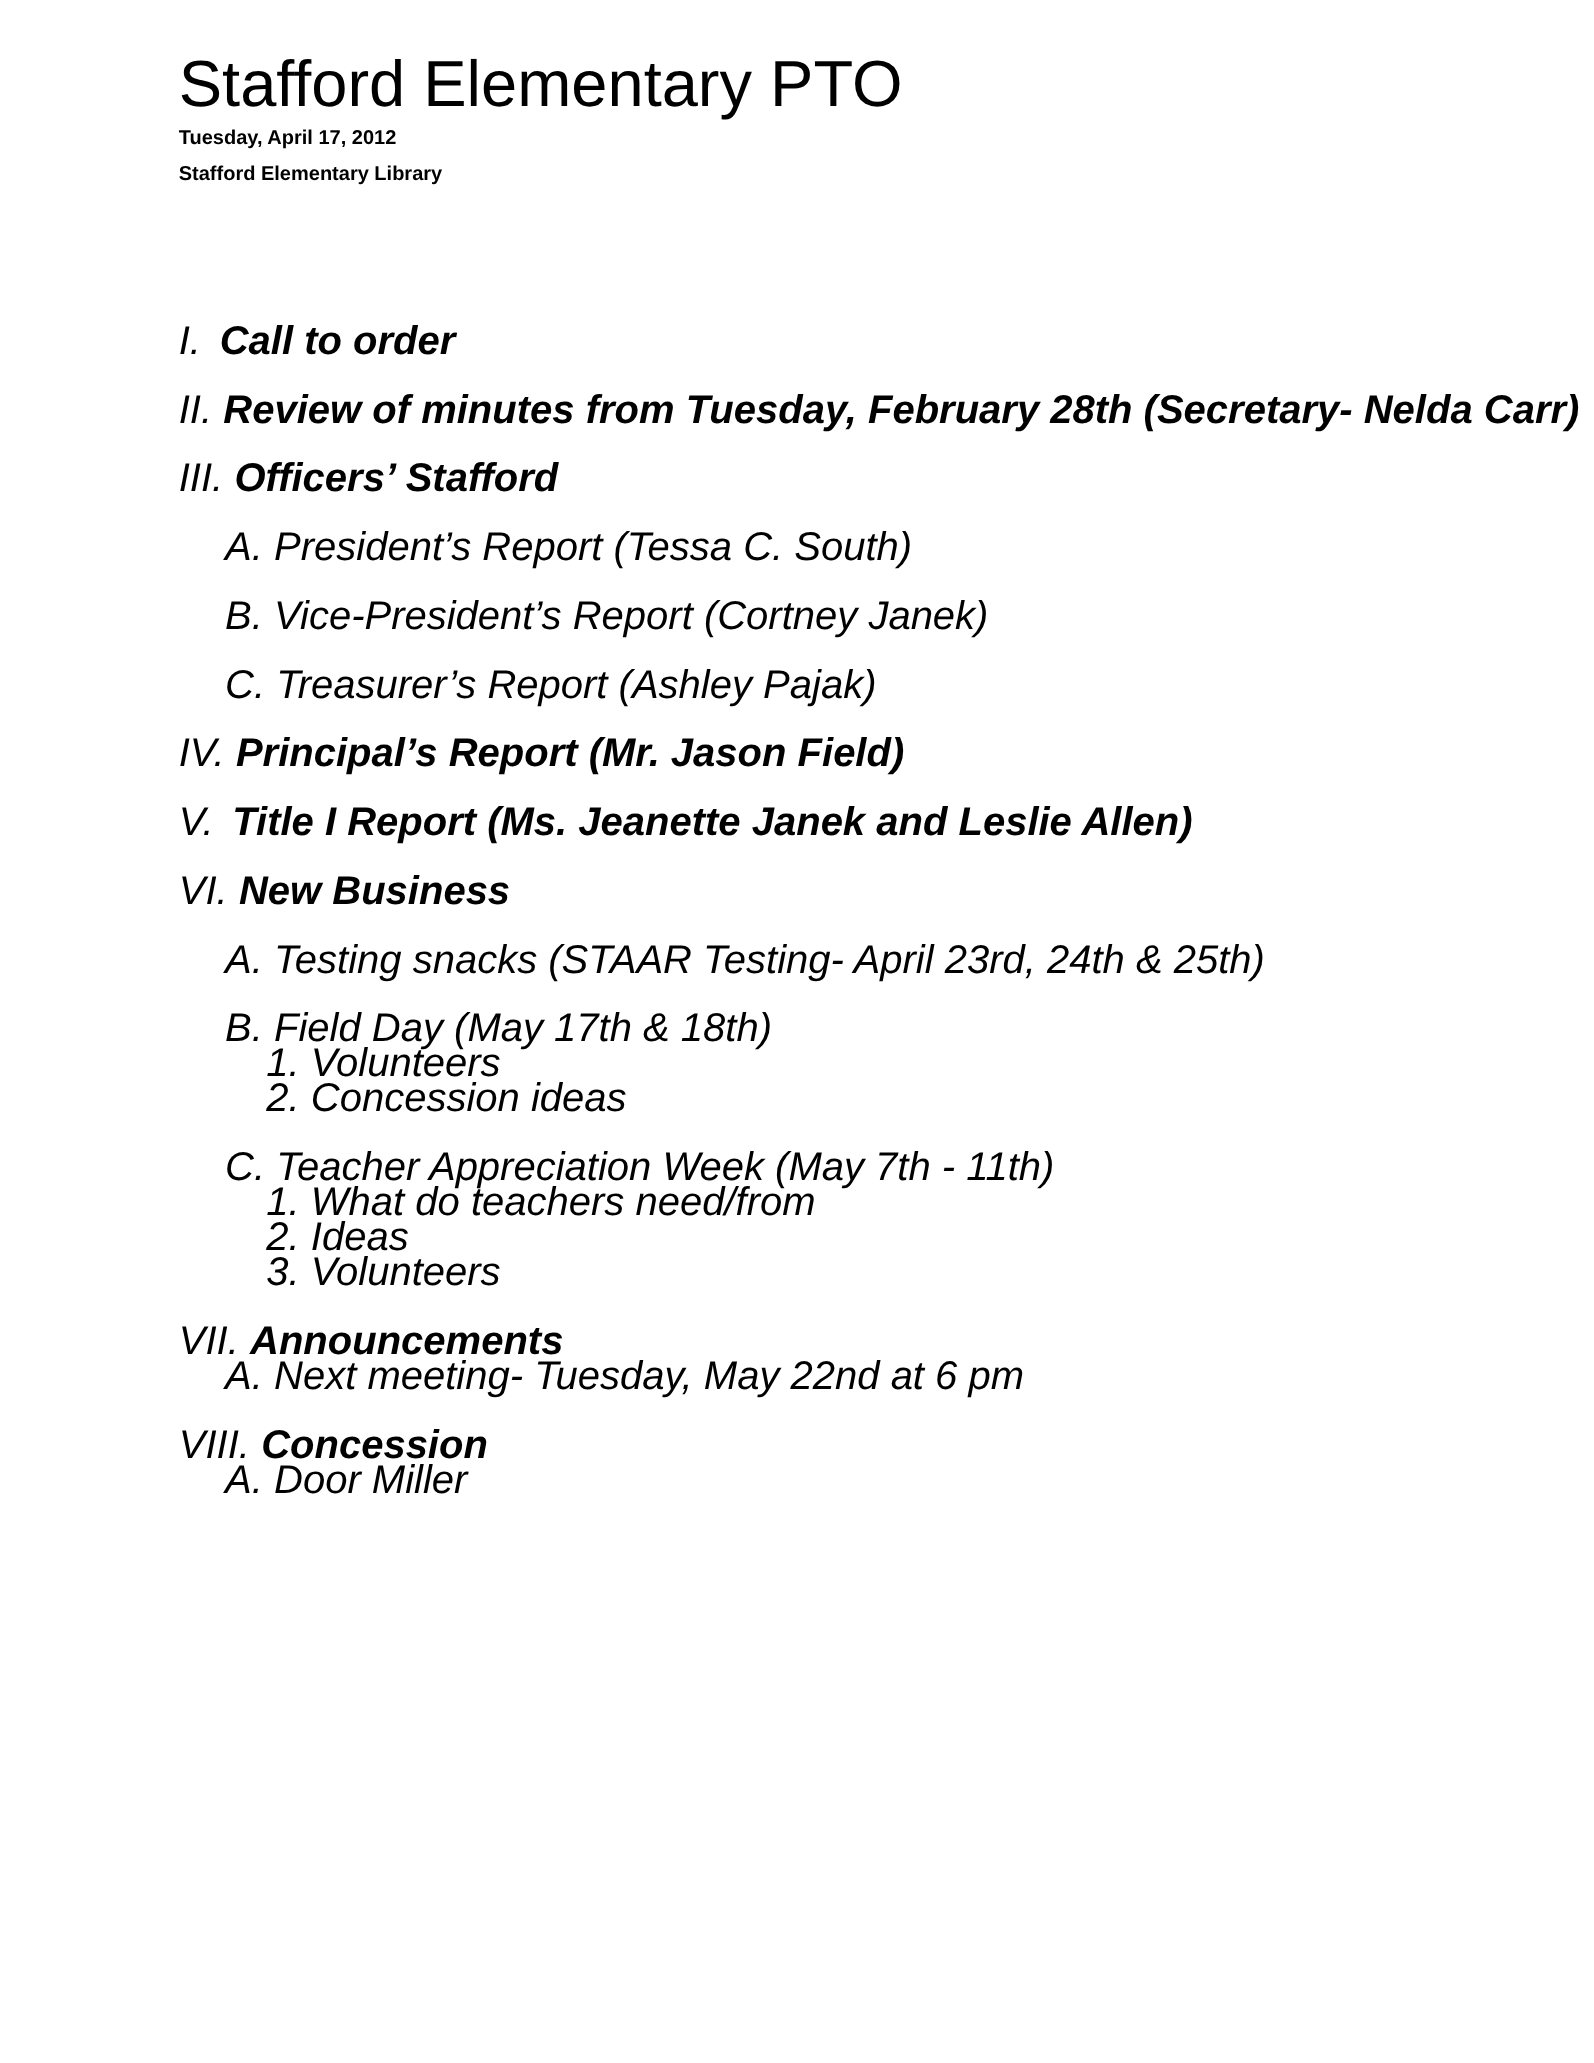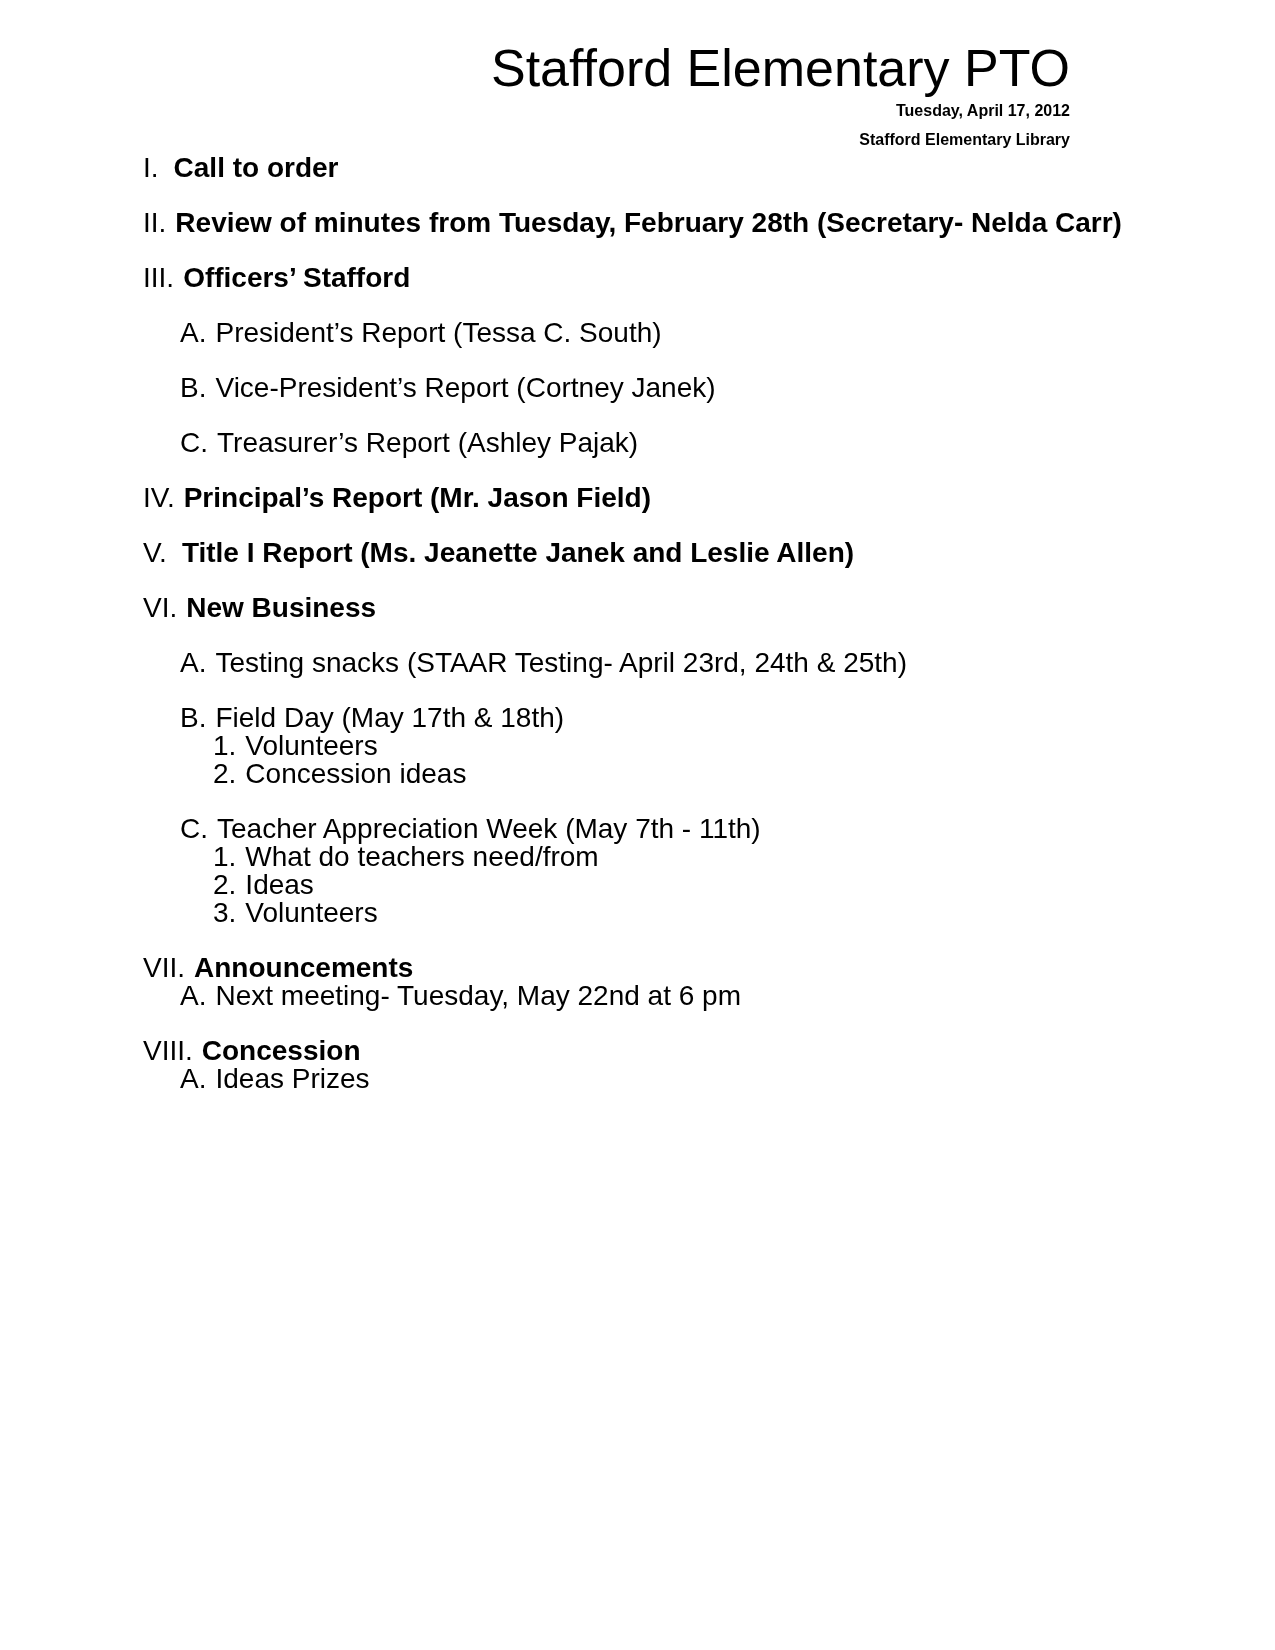--- a/index.html
+++ b/index.html
@@ -16,36 +16,38 @@
     font-family: "Liberation Sans", sans-serif;
     overflow: hidden;
     box-sizing: border-box;
     padding-top: 40px;
   }
   .content {
     margin-left: 143px;
     width: 927px;
   }
   .doc-header {
-    text-align: right;
+    text-align: left;
   }
   .doc-title {
     font-size: 52px;
     line-height: 56px;
     font-weight: 300;
     letter-spacing: 0px;
   }
   .doc-sub {
     font-size: 16px;
     line-height: 29px;
     font-weight: 700;
   }
   .agenda {
-    font-size: 28px;
+    margin-top: 104px;
+    font-size: 32px;
     line-height: 28px;
+    font-style: italic;
   }
   .block {
     margin-bottom: 27px;
   }
   .line {
     white-space: nowrap;
   }
   .l2 { margin-left: 37px; }
   .l3 { margin-left: 70px; }
   .num {
@@ -123,18 +125,18 @@
         <div class="line l3"><span class="num">3.</span><span class="t-reg">Volunteers</span></div>
       </div>
 
       <div class="block">
         <div class="line"><span class="num">VII.</span><span class="t-bold">Announcements</span></div>
         <div class="line l2"><span class="num">A.</span><span class="t-reg">Next meeting- Tuesday, May 22nd at 6 pm</span></div>
       </div>
 
       <div class="block">
         <div class="line"><span class="num">VIII.</span><span class="t-bold">Concession</span></div>
-        <div class="line l2"><span class="num">A.</span><span class="t-reg">Ideas Prizes</span></div>
+        <div class="line l2"><span class="num">A.</span><span class="t-reg">Door Miller</span></div>
       </div>
 
     </div>
   </div>
 </div>
 
 </body></html>

